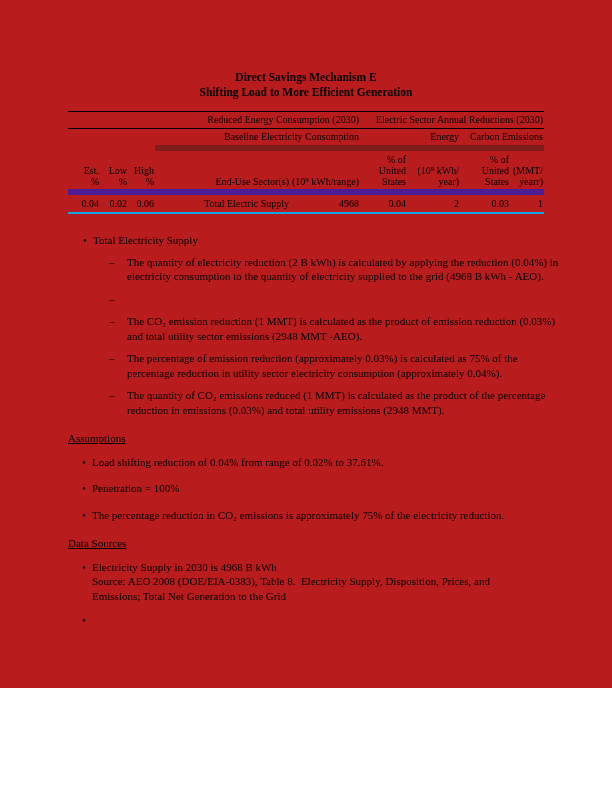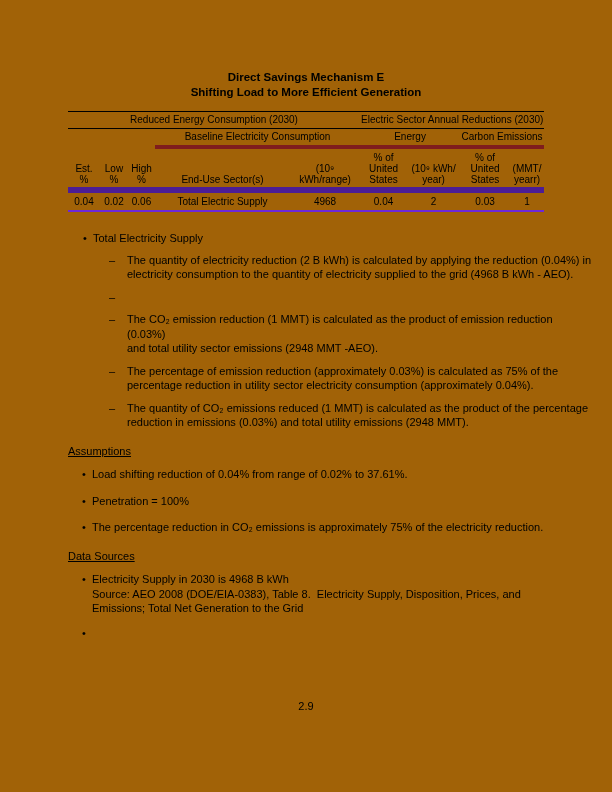--- a/index.html
+++ b/index.html
@@ -1,22 +1,22 @@
 <!DOCTYPE html>
 <html><head>
 <meta charset="utf-8">
 <style>
   html, body { margin: 0; padding: 0; background: #ffffff; }
   .page {
     position: relative;
     width: 612px;
-    height: 792px;
-    background: #a16207;
+    height: 688px;
+    background: #b91c1c;
     color: #000000;
-    font-family: Liberation Sans, sans-serif;
+    font-family: Liberation Serif, serif;
     font-size: 11px;
     line-height: 14.5px;
     overflow: hidden;
   }
   .content { padding: 70px 20px 0 68px; }
 
   .doc-title {
     text-align: center;
     font-weight: bold;
     font-size: 11.5px;
@@ -28,28 +28,28 @@
     margin-top: 11px;
     border-collapse: collapse;
     table-layout: fixed;
     width: 476px;
     font-size: 10px;
     line-height: 12px;
     border-top: 1px solid #000;
   }
   table.savings-table td {
     padding: 1px 1px 2px 1px;
-    text-align: center;
+    text-align: right;
     vertical-align: bottom;
   }
   tr.grp td { border-bottom: 1px solid #000; white-space: nowrap; height: 13px; }
-  tr.sub td.bb { border-bottom: 4px solid #7f1d1d; }
+  tr.sub td.bb { border-bottom: 6px solid #7f1d1d; }
   tr.sub td { white-space: nowrap; height: 13px; }
   tr.cols td { border-bottom: 6px solid #4c1d95; white-space: pre-line; line-height: 11px; padding-top: 3px; }
-  tr.data td { border-bottom: 2px solid #6d28d9; height: 14px; }
+  tr.data td { border-bottom: 2px solid #0ea5e9; height: 14px; }
   td.left { text-align: left; padding-left: 4px; }
 
   .bullets { margin-top: 19px; }
   .bullet { display: flex; align-items: flex-start; }
   .bullet .tx { white-space: pre-wrap; }
   .main-bullet { padding-left: 15px; margin-bottom: 7px; }
   .main-bullet .mk { width: 10px; flex: 0 0 10px; }
   .sub-bullet { padding-left: 41px; margin-bottom: 8px; }
   .sub-bullet .mk { width: 18px; flex: 0 0 18px; }
   .sec-bullet { padding-left: 14px; margin-bottom: 12px; }

